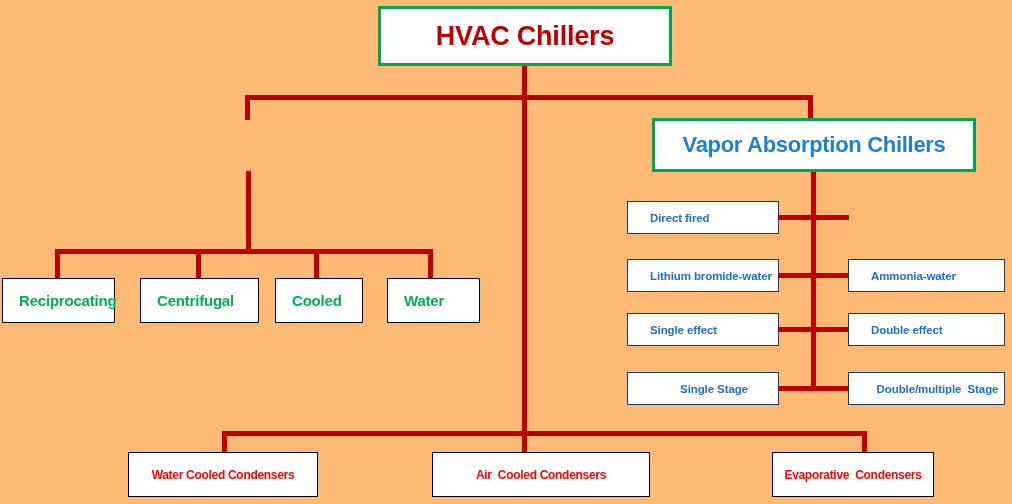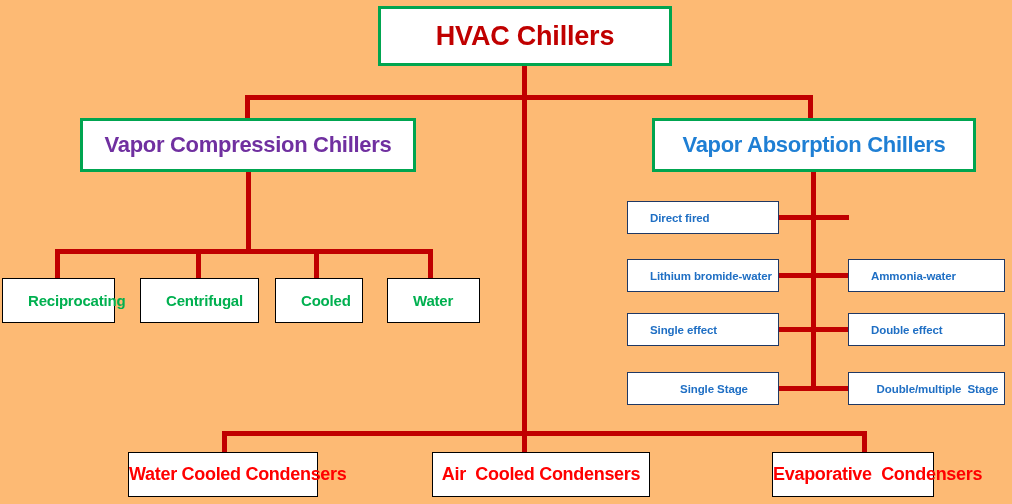--- a/index.html
+++ b/index.html
@@ -63,21 +63,21 @@
   .node-vc { left: 80px;  top: 118px; width: 336px; }
   .node-vc .label { color: #7030a0; }
   .node-va { left: 652px; top: 118px; width: 324px; }
   .node-va .label { color: #1f7fd4; }
 
   
   .node-comp {
     top: 278px;
     height: 45px;
     border: 1.5px solid #000000;
-    padding-left: 25px;
+    padding-left: 16px;
   }
   .node-comp .label {
     color: #00b050;
     font-size: 15px;
     font-weight: bold;
     letter-spacing: -0.2px;
   }
   .node-recip { left: 2px;   width: 113px; }
   .node-centri{ left: 140px; width: 119px; }
   .node-screw { left: 275px; width: 88px;  }
@@ -104,21 +104,21 @@
 
   
   .node-cond {
     top: 452px;
     height: 45px;
     border: 1.5px solid #000000;
     justify-content: center;
   }
   .node-cond .label {
     color: #ff0000;
-    font-size: 18px;
+    font-size: 12px;
     font-weight: bold;
     text-align: center;
     letter-spacing: -0.3px;
   }
   .node-water { left: 128px; width: 190px; }
   .node-air   { left: 432px; width: 218px; }
   .node-evap  { left: 772px; width: 162px; }
 
   
   .conn {
@@ -154,23 +154,20 @@
   <div class="conn conn-h" style="left:779px; top:386px; width:70px;"></div>
 
   <div class="conn conn-h" style="left:222px; top:431px; width:645px;"></div>
   <div class="conn conn-v" style="left:222px; top:431px; height:22px;"></div>
   <div class="conn conn-v" style="left:862px; top:431px; height:22px;"></div>
 
   <div class="node node-root">
     <span class="label">HVAC Chillers</span>
   </div>
 
-  <div class="node node-l2 node-vc">
-    <span class="label">Vapor Compression Chillers</span>
-  </div>
 
   <div class="node node-l2 node-va">
     <span class="label">Vapor Absorption Chillers</span>
   </div>
 
   <div class="node node-comp node-recip">
     <span class="label">Reciprocating</span>
   </div>
   <div class="node node-comp node-centri">
     <span class="label">Centrifugal</span>

